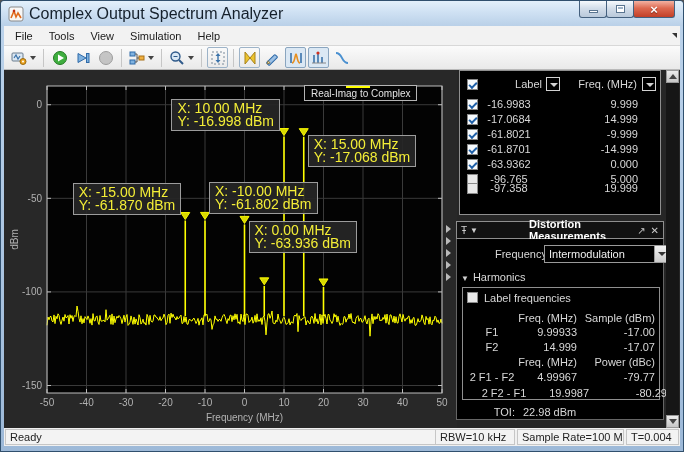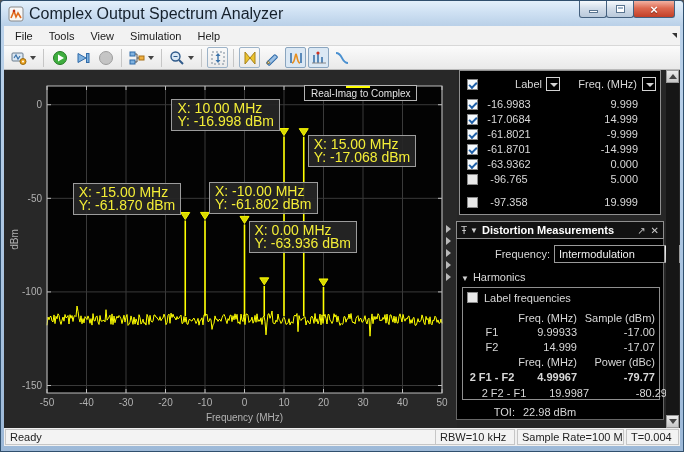--- a/index.html
+++ b/index.html
@@ -72,26 +72,26 @@
   .pk-r{position:absolute;left:0;right:0;height:15px;}
   .pk-r .cb{left:7px;top:1px;}
   .pk-val{position:absolute;left:14px;width:70px;top:0;text-align:center;color:#d8d8d8;}
   .pk-frq{position:absolute;left:104px;width:74px;top:0;text-align:right;color:#d8d8d8;}
   
   .dpanel{position:absolute;left:452px;top:151px;width:208px;height:199px;}
   .dtitle{position:absolute;left:0;top:0;right:0;height:18px;background:#121212;
     border:1px solid #8f8f8f;display:flex;align-items:center;padding:0 4px;}
   .dtitle .pin{color:#cfcfcf;font-size:10px;margin-right:3px;}
   .dtitle .tri{color:#cfcfcf;font-size:8px;margin-right:4px;}
-  .dtitle .txt{color:#fff;font-weight:bold;font-size:11px;flex:1;}
+  .dtitle .txt{color:#fff;font-weight:bold;font-size:11px;flex:1;margin-left:47px;}
   .dtitle .ticon{color:#c9c9c9;font-size:10px;margin-left:5px;}
   .dbody{position:absolute;left:0;top:18px;right:0;bottom:0;background:#000;
     border:1px solid #666;border-top:none;}
   .dist-label{position:absolute;left:0;top:9px;width:93px;text-align:right;color:#d8d8d8;}
-  .combo{position:absolute;left:97px;top:6px;width:126px;height:18px;border:1px solid #9a9a9a;background:#000;}
+  .combo{position:absolute;left:87px;top:6px;width:126px;height:18px;border:1px solid #9a9a9a;background:#000;}
   .combo .ctext{position:absolute;left:4px;top:2px;color:#f0f0f0;}
   .combo-btn{position:absolute;right:0;top:0;bottom:0;width:15px;
     background:linear-gradient(#f2f2f2,#cccccc);border-left:1px solid #9a9a9a;}
   .combo-btn::after{content:"";position:absolute;left:3px;top:6px;width:0;height:0;
     border-left:4px solid transparent;border-right:4px solid transparent;border-top:4px solid #333;}
   .harm{position:absolute;left:4px;top:32px;color:#d8d8d8;}
   .harm .tri{font-size:8px;margin-right:4px;color:#cfcfcf;}
   .hbox{position:absolute;left:5px;top:48px;width:198px;height:113px;border:1px solid #8f8f8f;}
   .lfreq{position:absolute;left:4px;top:4px;height:13px;}
   .lfreq .cb{left:0;top:0;}
@@ -404,21 +404,21 @@
           <div class="pk-r" style="top: 87px;">
             <span class="cb on"></span>
             <span class="pk-val">-63.9362</span>
             <span class="pk-frq">0.000</span>
           </div>
           <div class="pk-r" style="top: 102px;">
             <span class="cb off"></span>
             <span class="pk-val">-96.765</span>
             <span class="pk-frq">5.000</span>
           </div>
-          <div class="pk-r" style="top: 125px; padding-left: 13px;">
+          <div class="pk-r" style="top: 111px; padding-left: 13px;">
             <span class="cb off"></span>
             <span class="pk-val">-97.358</span>
             <span class="pk-frq">19.999</span>
           </div>
         </div>
     </div>
 
     <div class="dpanel">
       <div class="dtitle">
         <span class="pin">Ŧ</span>
@@ -455,21 +455,21 @@
               <div class="drow" style="top: 53px;">
                 <span class="dc1">F2</span>
                 <span class="dc2">14.999</span>
                 <span class="dc3">-17.07</span>
               </div>
               <div class="drow" style="top: 68px;">
                 <span class="dc1"></span>
                 <span class="dc2">Freq. (MHz)</span>
                 <span class="dc3">Power (dBc)</span>
               </div>
-              <div class="drow" style="top: 83px; font-weight: bold;">
+              <div class="drow" style="top: 83px;">
                 <span class="dc1">2 F1 - F2</span>
                 <span class="dc2">4.99967</span>
                 <span class="dc3">-79.77</span>
               </div>
               <div class="drow" style="top: 99px; margin-left: 12px;">
                 <span class="dc1">2 F2 - F1</span>
                 <span class="dc2">19.9987</span>
                 <span class="dc3">-80.29</span>
               </div>
             </div>

